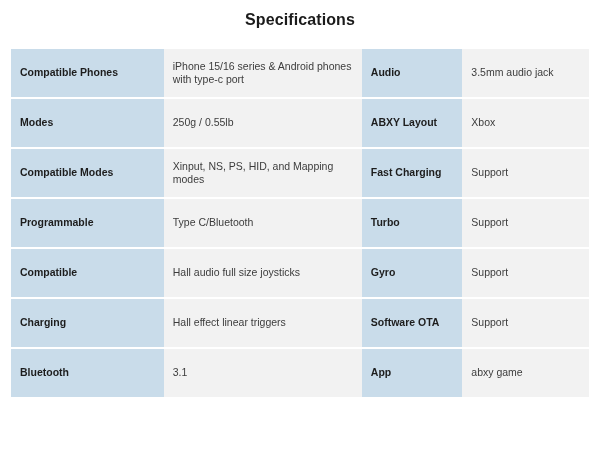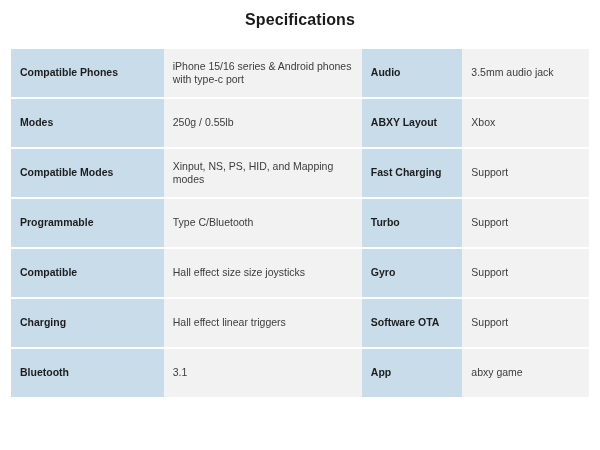--- a/index.html
+++ b/index.html
@@ -142,21 +142,21 @@
         <td class="cell cell-value col-value-b">
           <span class="cell-text">Support</span>
         </td>
       </tr>
 
       <tr class="spec-row">
         <td class="cell cell-label col-label-a">
           <span class="cell-text">Compatible</span>
         </td>
         <td class="cell cell-value col-value-a">
-          <span class="cell-text">Hall effect size size joysticks</span>
+          <span class="cell-text">Hall audio full size joysticks</span>
         </td>
         <td class="cell cell-label col-label-b">
           <span class="cell-text">Gyro</span>
         </td>
         <td class="cell cell-value col-value-b">
           <span class="cell-text">Support</span>
         </td>
       </tr>
 
       <tr class="spec-row">

